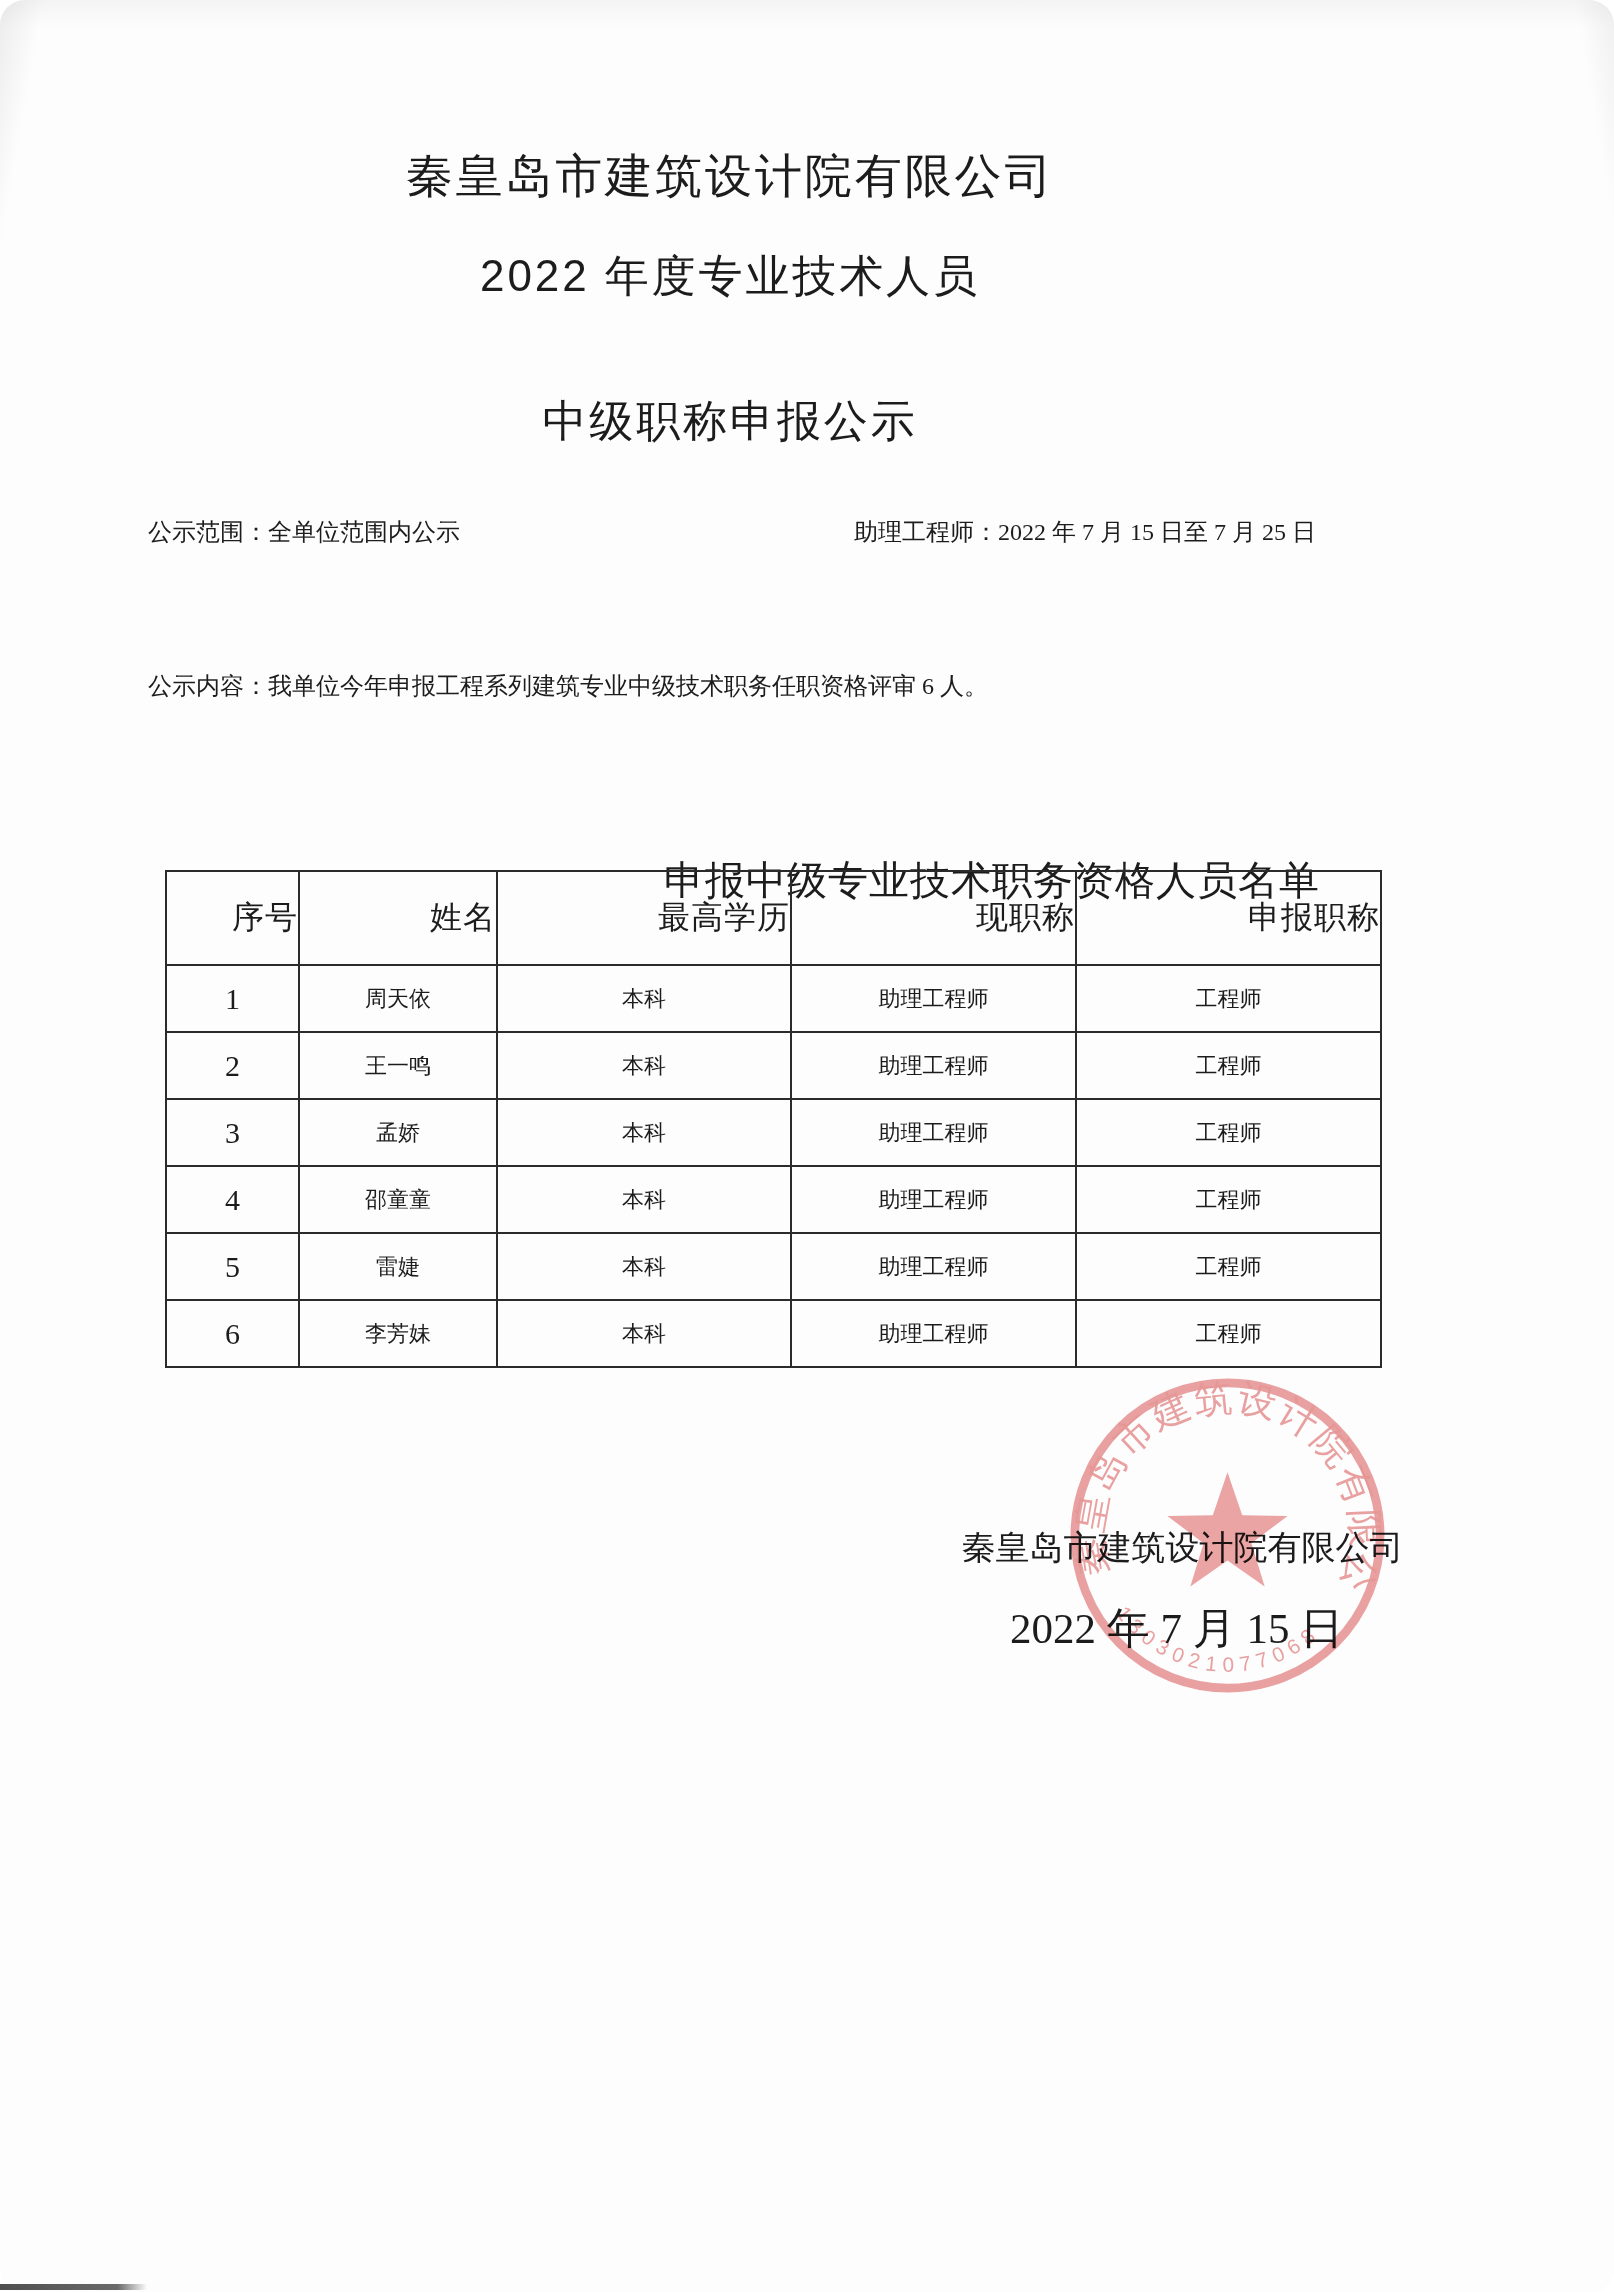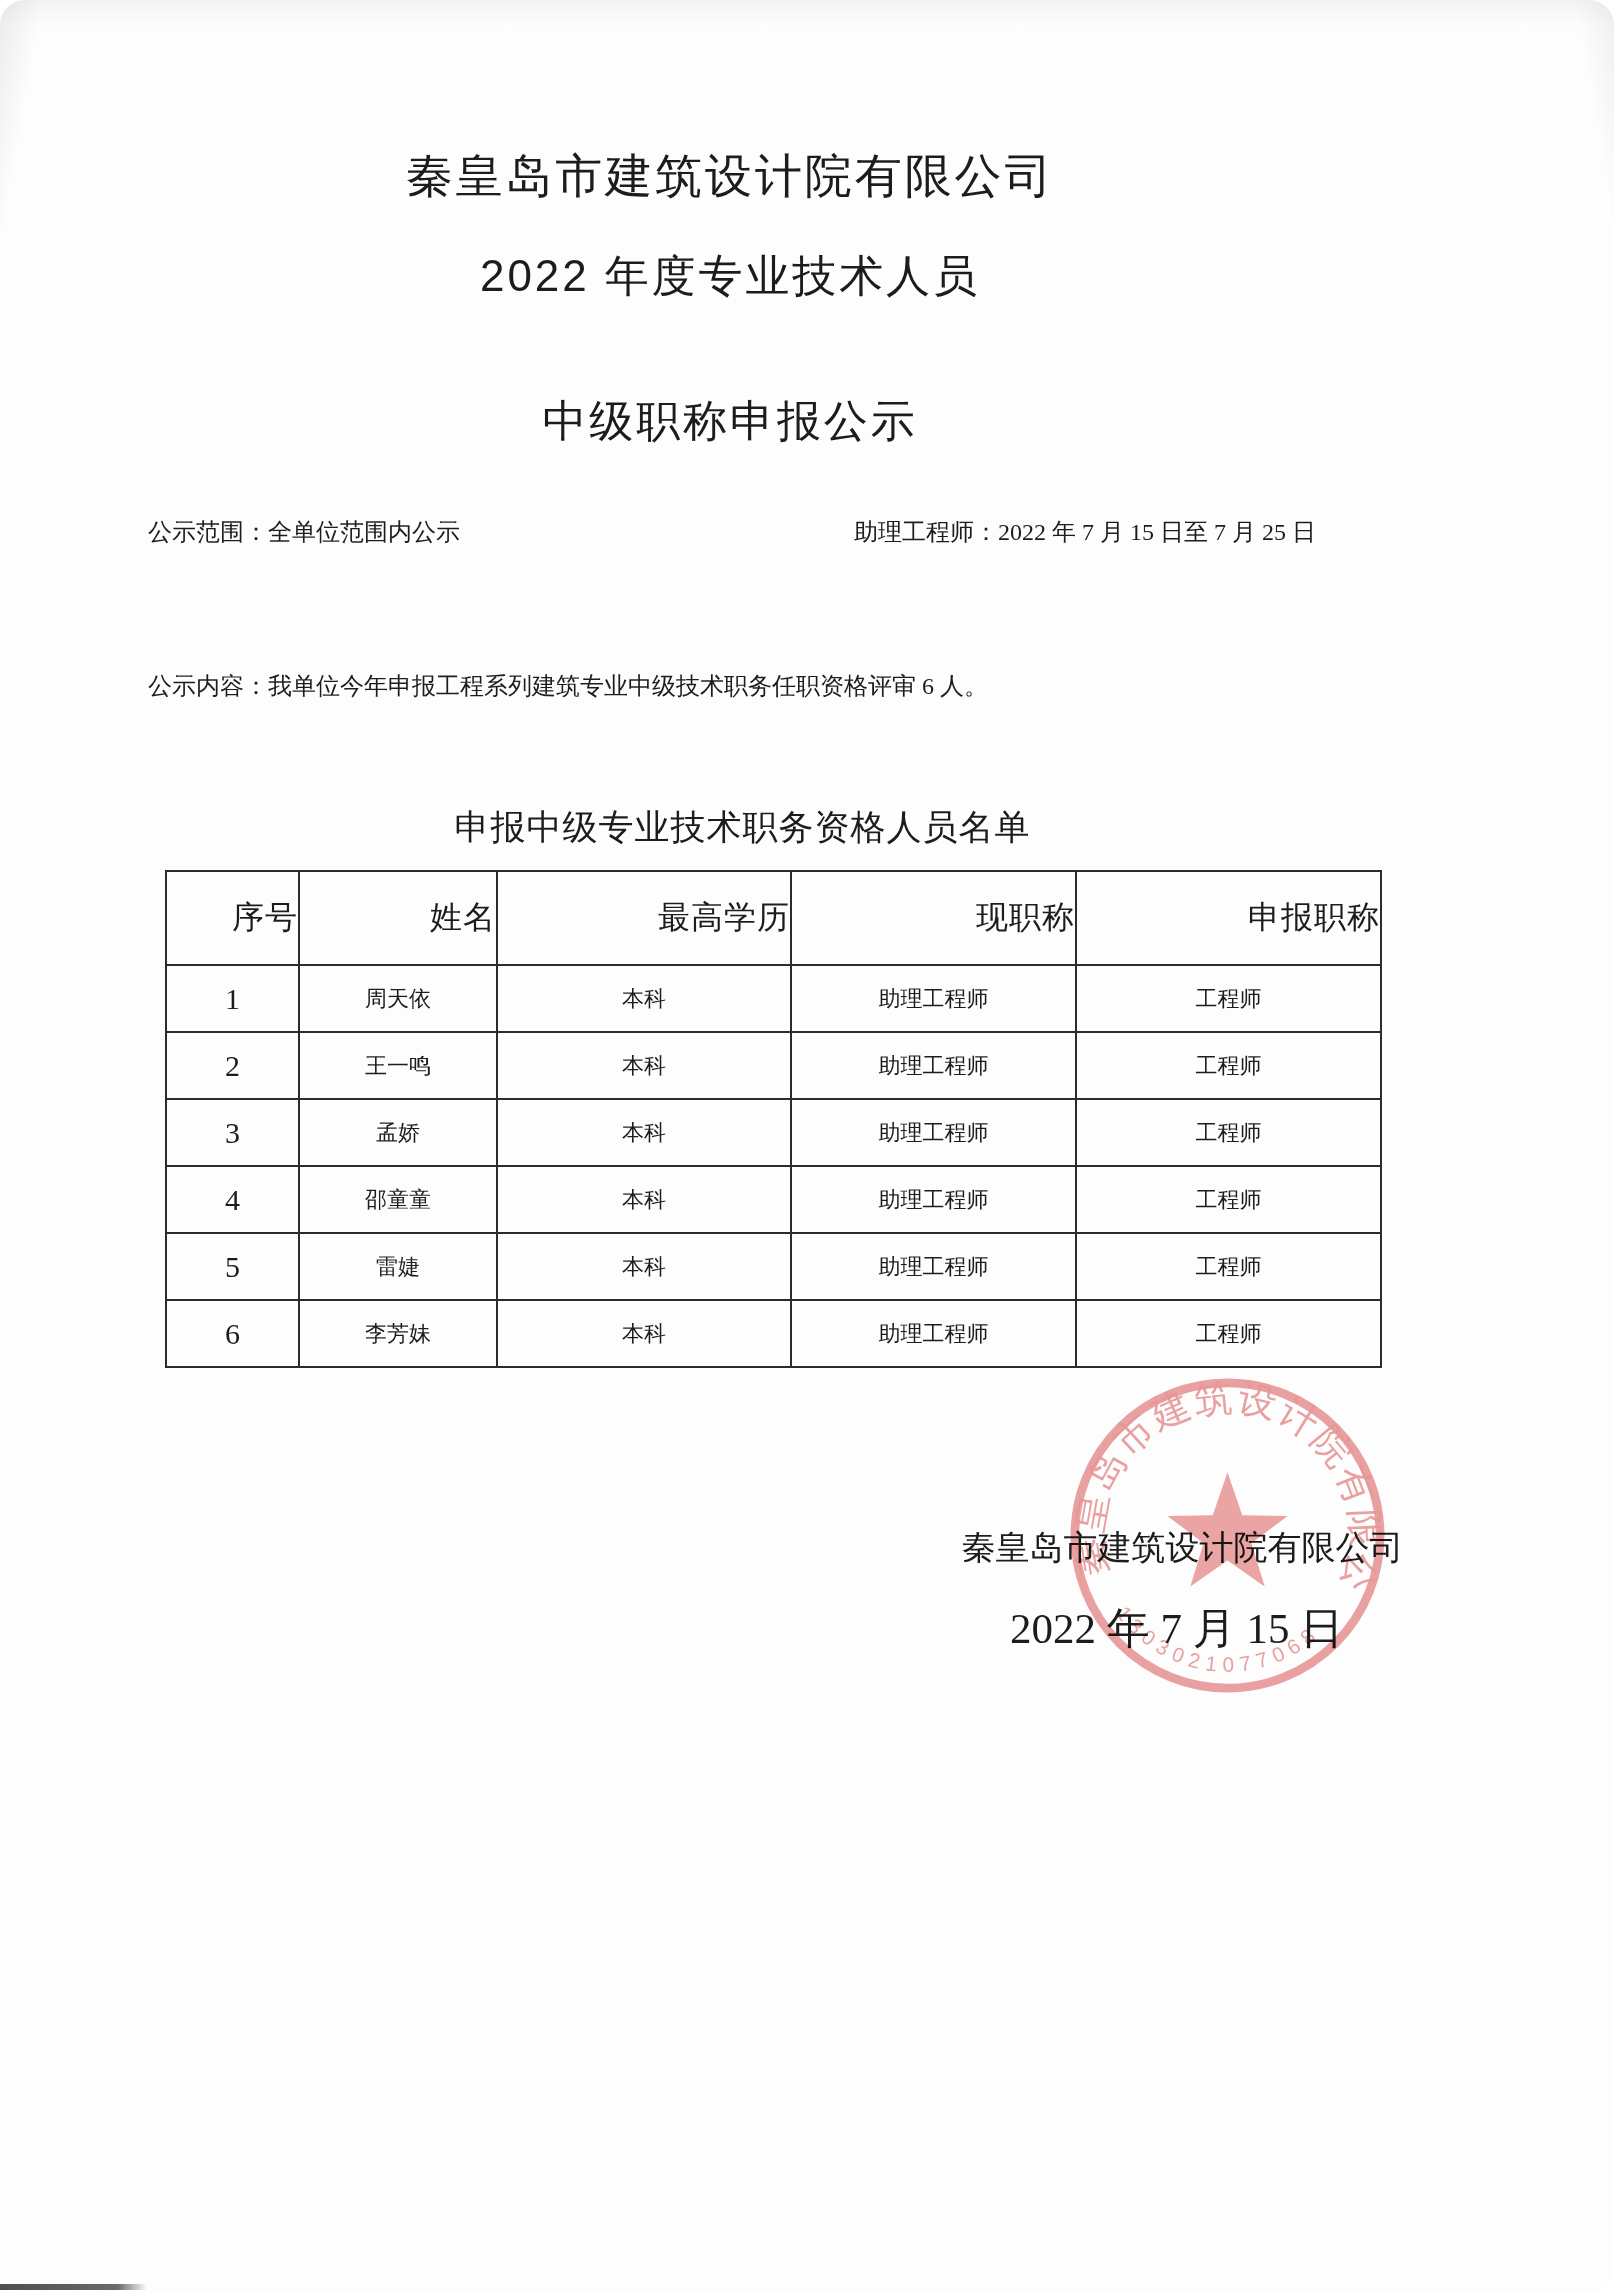--- a/index.html
+++ b/index.html
@@ -33,22 +33,22 @@
   .t2 { top:247px; font-size:44px; }
   .t3 { top:347px; font-size:44px;margin-top:45px; }
   
   .info-line { position:absolute; left:148px; font-size:24px; white-space:nowrap; }
   .i1 { top:516px; }
   .i1 .time-part { position:absolute; left:706px; top:0; }
   .i2 { top:594px; }
   .i3 { top:670px; }
   
   .tbl-caption {
-    position:absolute; left:165px; top:804px; width:1155px;
-    text-align:center; font-size:35px; letter-spacing:1px;
+    position:absolute; left:165px; top:853px; width:1155px;
+    text-align:right; font-size:40px; letter-spacing:1px;
   }
   table.roster {
     position:absolute; left:165px; top:870px; width:1215px;
     border-collapse:collapse; table-layout:fixed;
     border:2.9px solid #262626;
   }
   .roster th, .roster td {
     border:2px solid #2b2b2b; text-align:center; vertical-align:middle;
     padding:0; overflow:hidden;
   }

